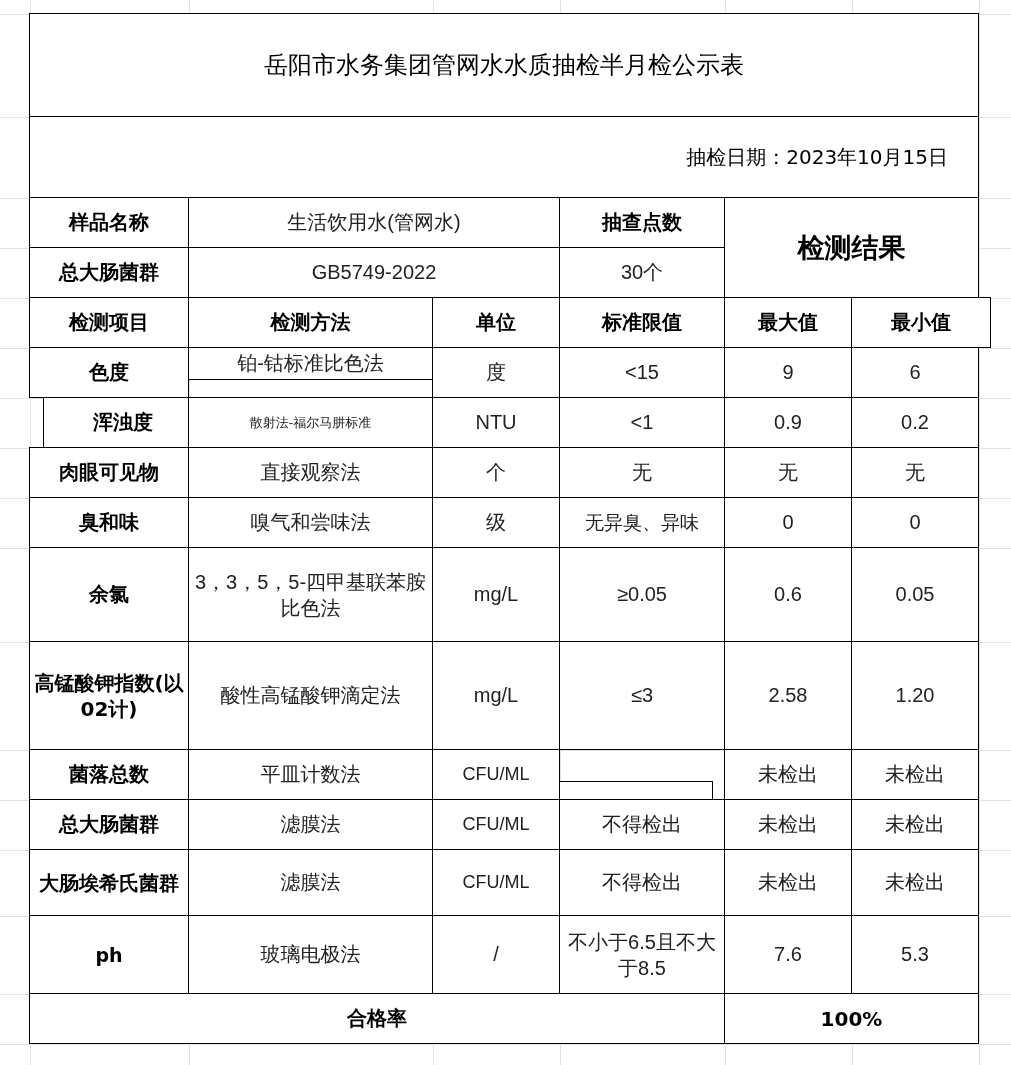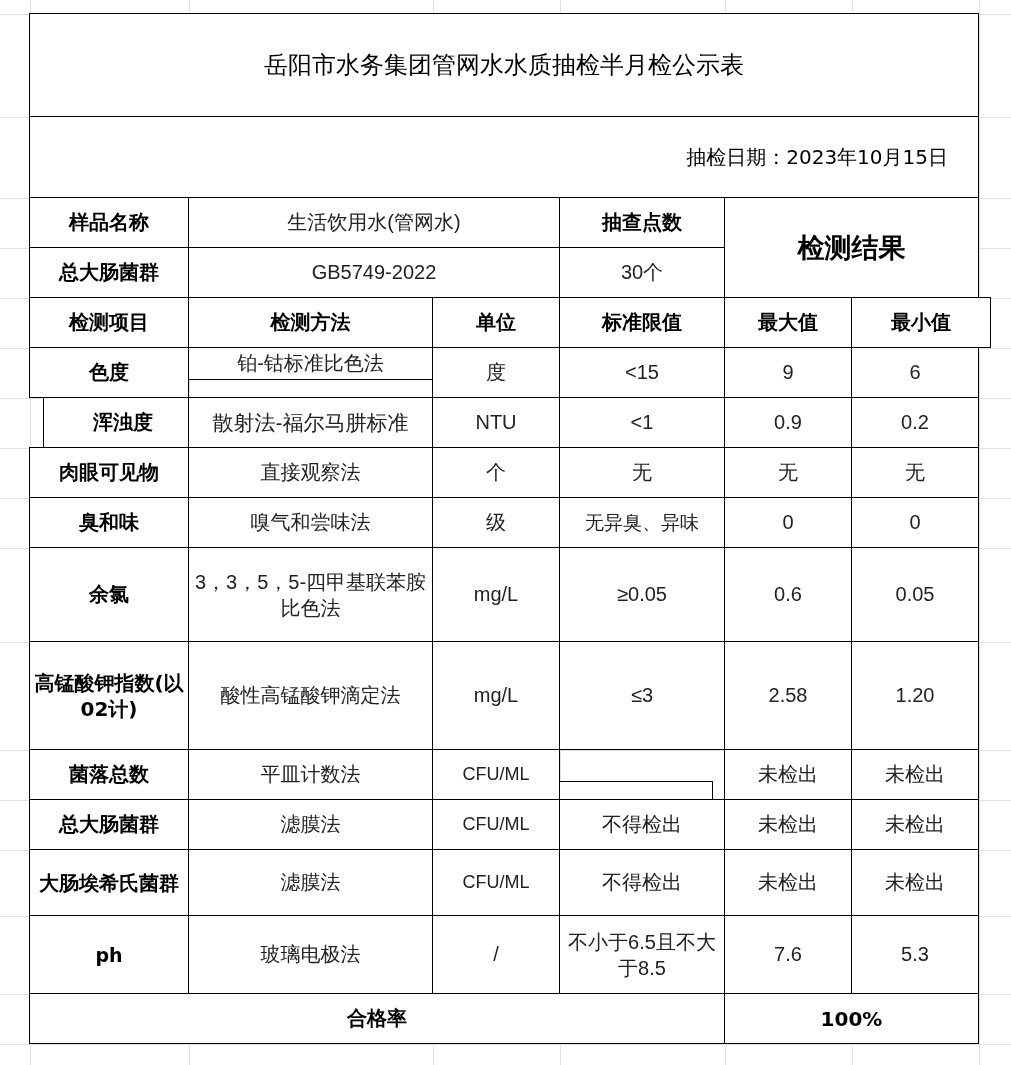--- a/index.html
+++ b/index.html
@@ -69,21 +69,21 @@
 <div class="cell b" style="left:30px;top:348px;width:160px;height:51px">色度</div>
 <div class="cell n" style="left:189px;top:348px;width:245px;height:33px">铂-钴标准比色法</div>
 <div class="cell n" style="left:433px;top:348px;width:128px;height:51px">度</div>
 <div class="cell n" style="left:560px;top:348px;width:166px;height:51px">&lt;15</div>
 <div class="cell n" style="left:725px;top:348px;width:128px;height:51px">9</div>
 <div class="cell n" style="left:852px;top:348px;width:128px;height:51px">6</div>
 </div>
 
 <div>
 <div class="cell b" style="left:44px;top:398px;width:160px;height:51px">浑浊度</div>
-<div class="cell n" style="left:189px;top:398px;width:245px;height:51px;font-size:21px">散射法-福尔马肼标准</div>
+<div class="cell n" style="left:189px;top:398px;width:245px;height:51px;font-size:13px">散射法-福尔马肼标准</div>
 <div class="cell n" style="left:433px;top:398px;width:128px;height:51px">NTU</div>
 <div class="cell n" style="left:560px;top:398px;width:166px;height:51px">&lt;1</div>
 <div class="cell n" style="left:725px;top:398px;width:128px;height:51px">0.9</div>
 <div class="cell n" style="left:852px;top:398px;width:128px;height:51px">0.2</div>
 </div>
 
 <div>
 <div class="cell b" style="left:30px;top:448px;width:160px;height:51px">肉眼可见物</div>
 <div class="cell n" style="left:189px;top:448px;width:245px;height:51px">直接观察法</div>
 <div class="cell n" style="left:433px;top:448px;width:128px;height:51px">个</div>

